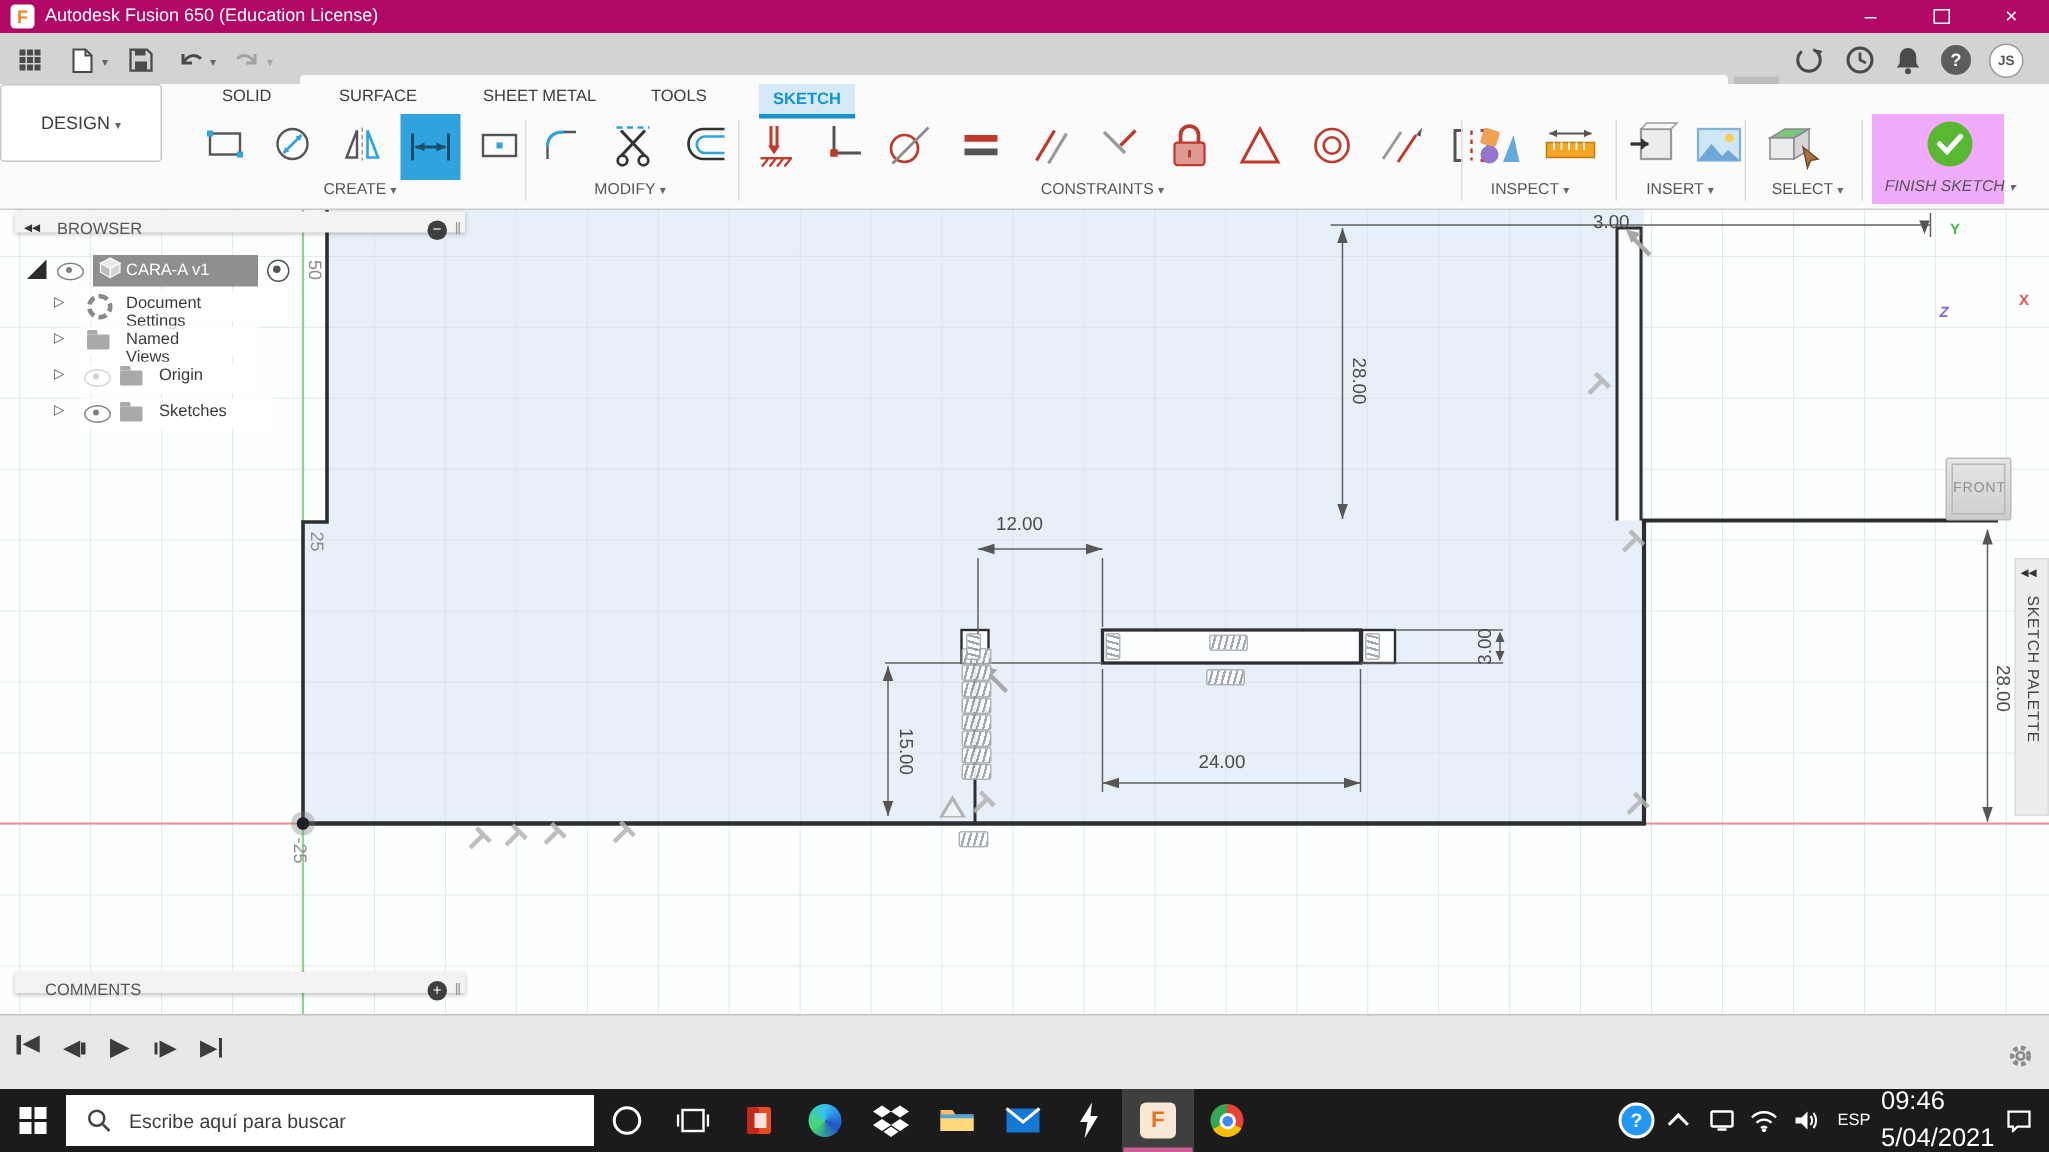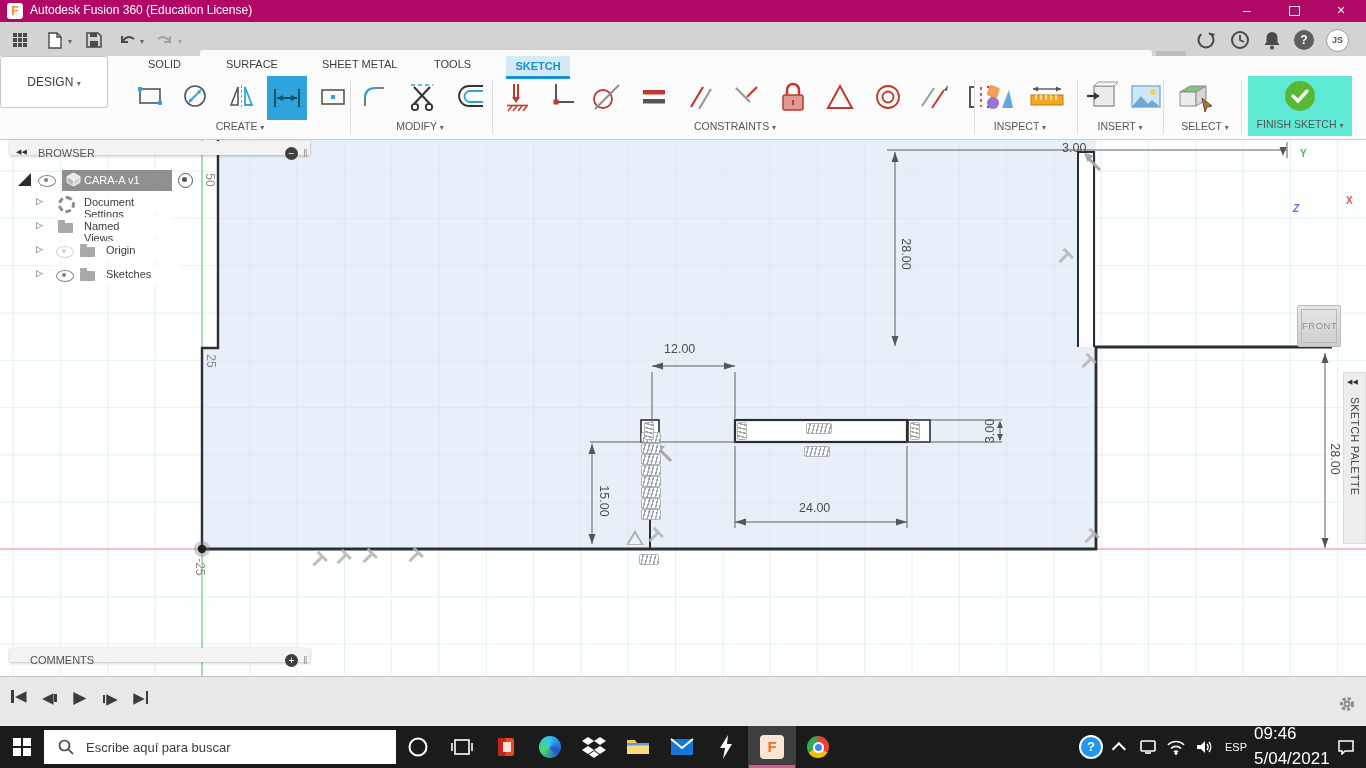--- a/index.html
+++ b/index.html
@@ -29,21 +29,21 @@
   #ribbon{left:0;top:56px;width:1366px;height:84px;background:#fbfbfb;border-bottom:1px solid #ccc;box-sizing:border-box;}
   #design-btn{left:14px;top:10px;width:106px;height:50px;background:#fff;border:1px solid #c8c8c8;
     border-radius:3px;font-size:12px;color:#3c3c3c;text-align:center;line-height:50px;}
   .rtab{top:2px;font-size:11px;color:#3c3c3c;}
   #tab-sketch{left:506px;top:0px;width:64px;height:20px;background:#d4ebf7;color:#1593cf;
     font-size:11px;font-weight:bold;text-align:center;line-height:20px;}
   #tab-sketch-underline{left:506px;top:20px;width:64px;height:3px;background:#1593cf;}
   .rgroup-label{font-size:10.5px;color:#555;text-align:center;}
   .rsep{width:1px;background:#ddd;top:24px;height:54px;}
   .ricon{display:inline-block;vertical-align:top;}
-  #finish-bg{left:1248px;top:20px;width:104px;height:60px;background:#5eead4;}
+  #finish-bg{left:1248px;top:20px;width:88px;height:60px;background:#f0abfc;font-style:italic;}
   
   #canvas{left:0;top:140px;width:1366px;height:536px;}
   .dim-label{position:absolute;font-size:12.5px;color:#4d4d4d;white-space:nowrap;}
   .rot90{transform:translate(-50%,-50%) rotate(90deg);}
   .rotm90{transform:translate(-50%,-50%) rotate(-90deg);}
   .ruler-label{position:absolute;font-size:12px;color:#8b8b8b;white-space:nowrap;}
   
   .cg-eq{position:absolute;width:18px;height:9px;border:1.5px solid #a8adb2;border-radius:2px;
     background:repeating-linear-gradient(105deg,#fff 0 2.5px,#9aa0a6 2.5px 4px);opacity:.9;}
   .cg-eqv{position:absolute;width:8px;height:16px;border:1.5px solid #a8adb2;border-radius:2px;
@@ -101,21 +101,21 @@
   .tray{color:#fff;font-size:11px;}
   #clock-block{text-align:left;color:#fff;font-size:17px;line-height:1.45;width:72px;}
 </style>
 </head>
 <body>
 
 <div id="screen">
 
   <div id="titlebar" class="abs">
     <div id="fusion-logo" class="abs">F</div>
-    <div id="app-title" class="abs">Autodesk Fusion 360 (Education License)</div>
+    <div id="app-title" class="abs">Autodesk Fusion 650 (Education License)</div>
     <div class="winbtn abs" style="left:1224px">–</div>
     <div id="btn-maximize" class="winbtn abs" style="left:1271px"><span></span></div>
     <div class="winbtn abs" style="left:1318px">×</div>
   </div>
 
   <div id="qatbar" class="abs">
     <svg class="abs qicon" style="left:12px" width="16" height="16">
         <g fill="#4a4a4a">
           <rect x="1" y="1" width="4" height="4"></rect>
           <rect x="6" y="1" width="4" height="4"></rect>

